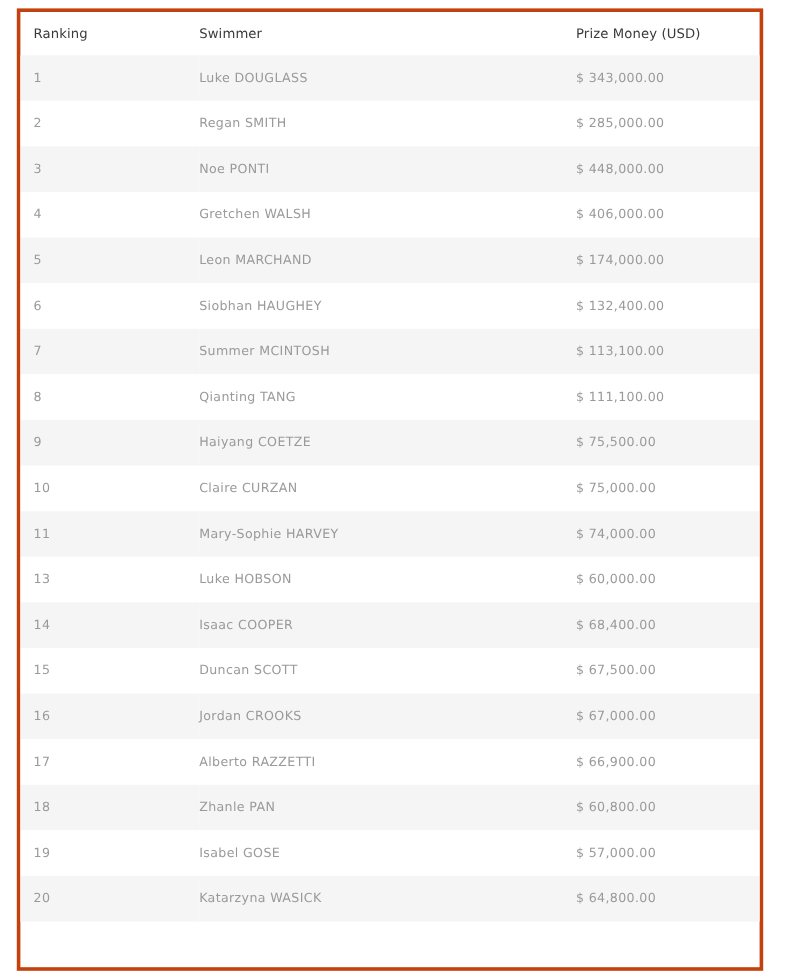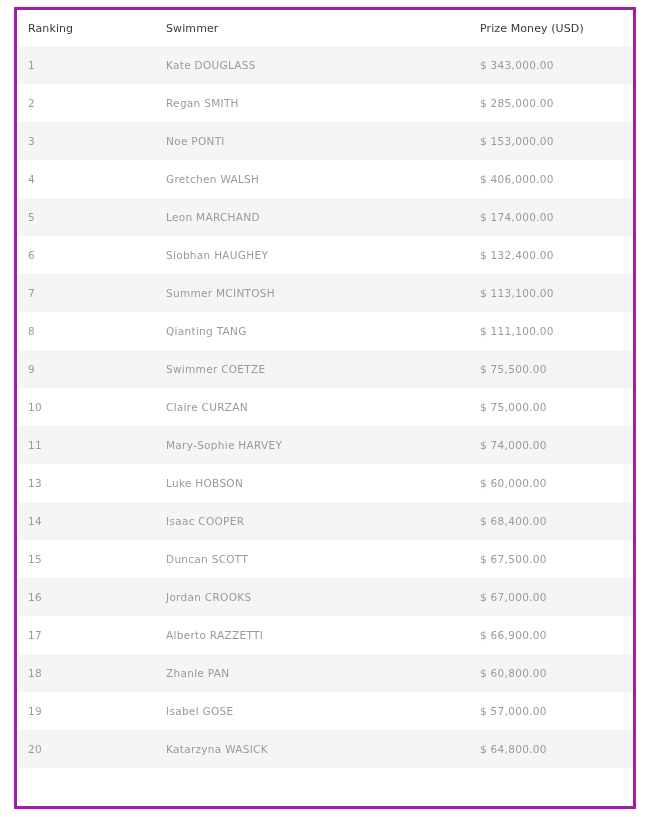--- a/index.html
+++ b/index.html
@@ -13,21 +13,21 @@
       position: relative;
       overflow: hidden;
       font-family: "DejaVu Sans", "Liberation Sans", sans-serif;
     }
     .frame {
       position: absolute;
       left: 14px;
       top: 7px;
       width: 616px;
       height: 796px;
-      border: 3px solid #a21caf;
+      border: 3px solid #c2410c;
       background: #ffffff;
       box-sizing: content-box;
     }
     .table {
       width: 100%;
       border-collapse: collapse;
       table-layout: fixed;
     }
     .table th, .table td {
       padding: 0;
@@ -71,32 +71,32 @@
     <thead>
       <tr>
         <th class="col-rank">Ranking</th>
         <th class="col-name">Swimmer</th>
         <th class="col-prize">Prize Money (USD)</th>
       </tr>
     </thead>
     <tbody>
       <tr>
         <td class="col-rank">1</td>
-        <td class="col-name">Kate DOUGLASS</td>
+        <td class="col-name">Luke DOUGLASS</td>
         <td class="col-prize">$ 343,000.00</td>
       </tr>
       <tr>
         <td class="col-rank">2</td>
         <td class="col-name">Regan SMITH</td>
         <td class="col-prize">$ 285,000.00</td>
       </tr>
       <tr>
         <td class="col-rank">3</td>
         <td class="col-name">Noe PONTI</td>
-        <td class="col-prize">$ 153,000.00</td>
+        <td class="col-prize">$ 448,000.00</td>
       </tr>
       <tr>
         <td class="col-rank">4</td>
         <td class="col-name">Gretchen WALSH</td>
         <td class="col-prize">$ 406,000.00</td>
       </tr>
       <tr>
         <td class="col-rank">5</td>
         <td class="col-name">Leon MARCHAND</td>
         <td class="col-prize">$ 174,000.00</td>
@@ -111,21 +111,21 @@
         <td class="col-name">Summer MCINTOSH</td>
         <td class="col-prize">$ 113,100.00</td>
       </tr>
       <tr>
         <td class="col-rank">8</td>
         <td class="col-name">Qianting TANG</td>
         <td class="col-prize">$ 111,100.00</td>
       </tr>
       <tr>
         <td class="col-rank">9</td>
-        <td class="col-name">Swimmer COETZE</td>
+        <td class="col-name">Haiyang COETZE</td>
         <td class="col-prize">$ 75,500.00</td>
       </tr>
       <tr>
         <td class="col-rank">10</td>
         <td class="col-name">Claire CURZAN</td>
         <td class="col-prize">$ 75,000.00</td>
       </tr>
       <tr>
         <td class="col-rank">11</td>
         <td class="col-name">Mary-Sophie HARVEY</td>

